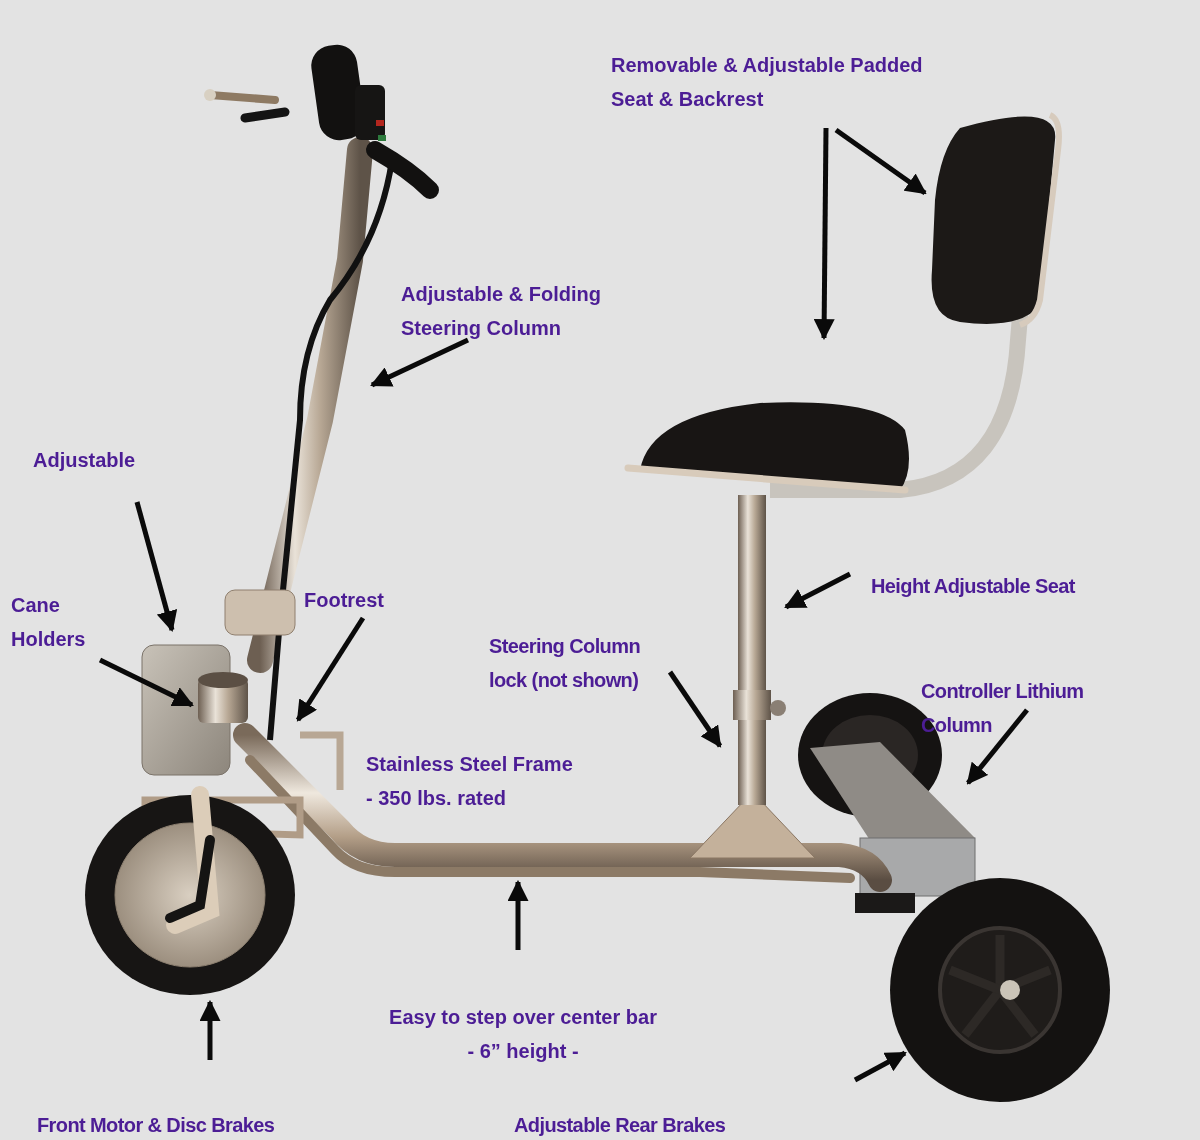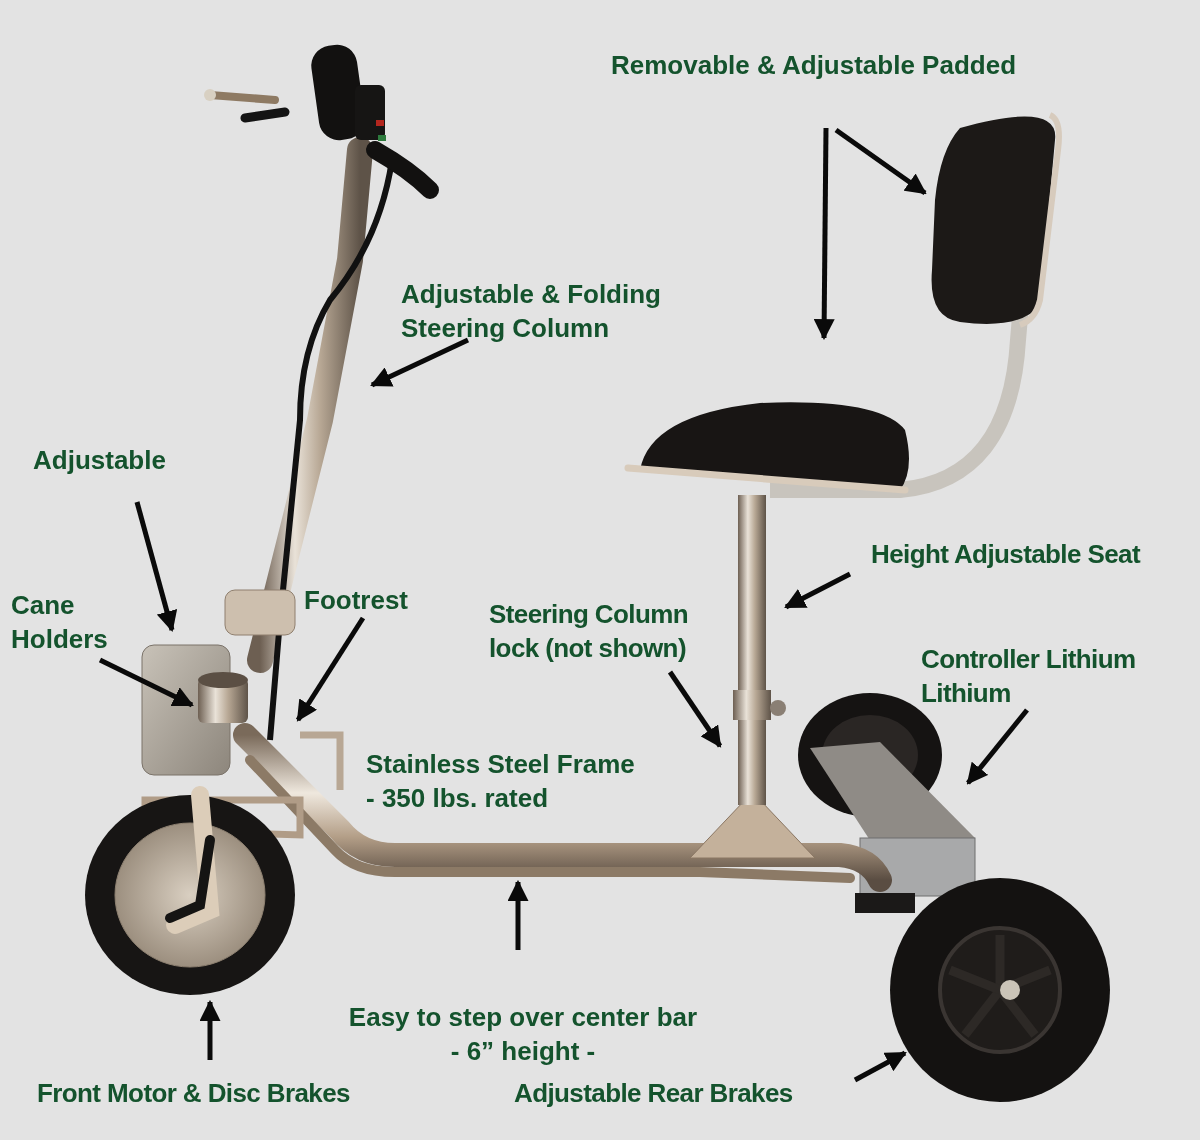--- a/index.html
+++ b/index.html
@@ -5,28 +5,28 @@
   html, body { margin: 0; padding: 0; }
   body {
     width: 1200px; height: 1140px;
     background: #e3e3e3;
     position: relative; overflow: hidden;
     font-family: "Liberation Sans", "DejaVu Sans", sans-serif;
   }
   .label {
     position: absolute;
     font-weight: bold;
-    font-size: 26px;
+    font-size: 20px;
     line-height: 34px;
-    color: #14532d;
+    color: #4c1d95;
     white-space: nowrap;
   }
   .label span { display: block; }
   .center { text-align: center; margin-top: 34px; }
-  .narrow { letter-spacing: -0.6px; transform-origin: left top; }
+  .narrow { letter-spacing: -0.6px; transform-origin: left top; margin-top: 32px; }
   svg.stage { position: absolute; left: 0; top: 0; }
 </style>
 </head>
 <body>
 
 <svg class="stage" width="1200" height="1140" viewBox="0 0 1200 1140" xmlns="http://www.w3.org/2000/svg">
   <defs>
     <linearGradient id="chrome" x1="0" y1="0" x2="1" y2="0">
       <stop offset="0" stop-color="#6d5f52"></stop>
       <stop offset="0.35" stop-color="#e9e2d8"></stop>
@@ -147,20 +147,21 @@
     <line x1="670" y1="672" x2="720" y2="746" marker-end="url(#ah)"></line>
     <line x1="1027" y1="710" x2="968" y2="783" marker-end="url(#ah)"></line>
     <line x1="518" y1="950" x2="518" y2="882" marker-end="url(#ah)"></line>
     <line x1="210" y1="1060" x2="210" y2="1002" marker-end="url(#ah)"></line>
     <line x1="855" y1="1080" x2="905" y2="1053" marker-end="url(#ah)"></line>
   </g>
 </svg>
 
 <div class="label" style="left:611px; top:48px;">
   <span>Removable &amp; Adjustable Padded</span>
+  <span>Seat &amp; Backrest</span>
 </div>
 
 <div class="label" style="left:401px; top:277px;">
   <span>Adjustable &amp; Folding</span>
   <span>Steering Column</span>
 </div>
 
 <div class="label" style="left:33px; top:443px;">
   <span>Adjustable</span>
 </div>
@@ -178,21 +179,21 @@
   <span>Height Adjustable Seat</span>
 </div>
 
 <div class="label narrow" style="left:489px; top:597px;">
   <span>Steering Column</span>
   <span>lock (not shown)</span>
 </div>
 
 <div class="label narrow" style="left:921px; top:642px;">
   <span>Controller Lithium</span>
-  <span>Lithium</span>
+  <span>Column</span>
 </div>
 
 <div class="label" style="left:366px; top:711px;margin-top:36px;">
   <span>Stainless Steel Frame</span>
   <span>- 350 lbs. rated</span>
 </div>
 
 <div class="label center" style="left:318px; top:966px; width:410px;">
   <span>Easy to step over center bar</span>
   <span>- 6” height -</span>

